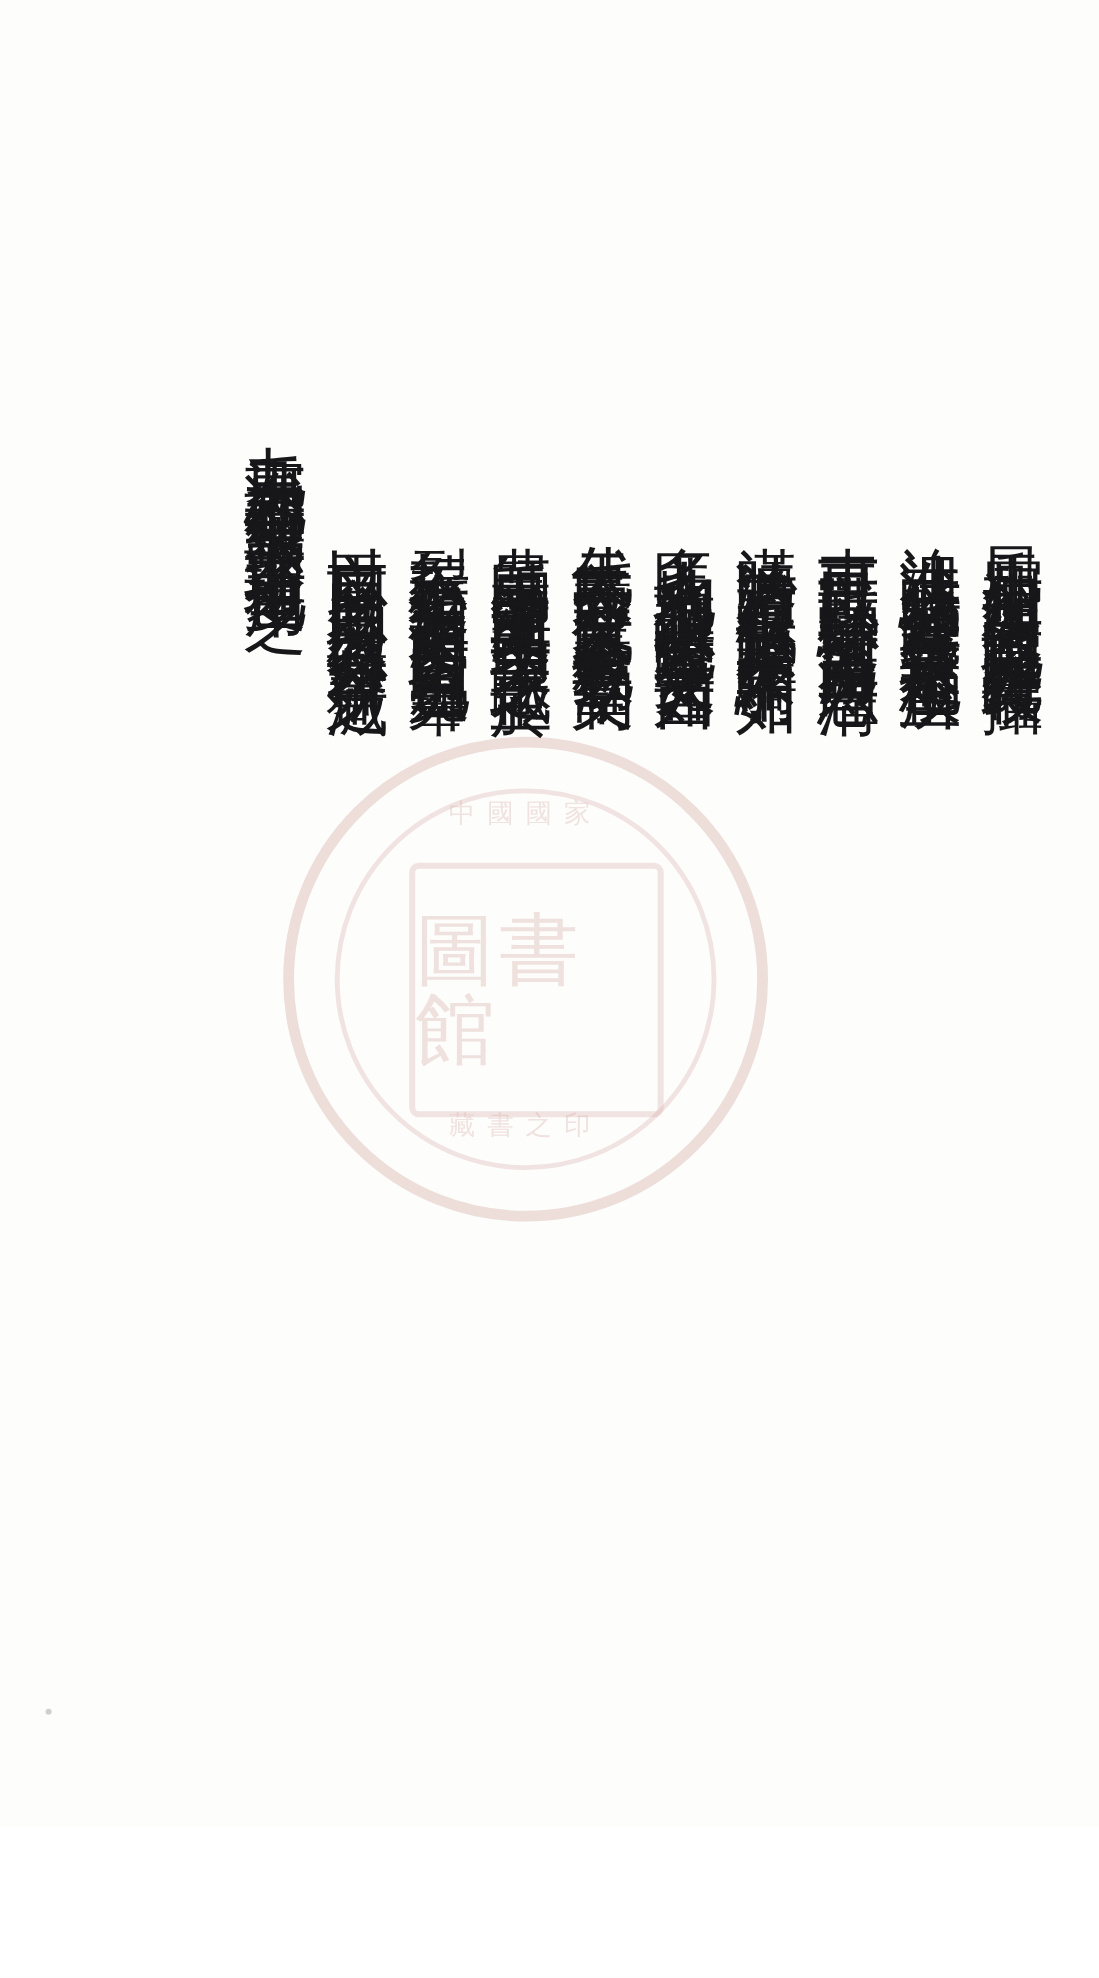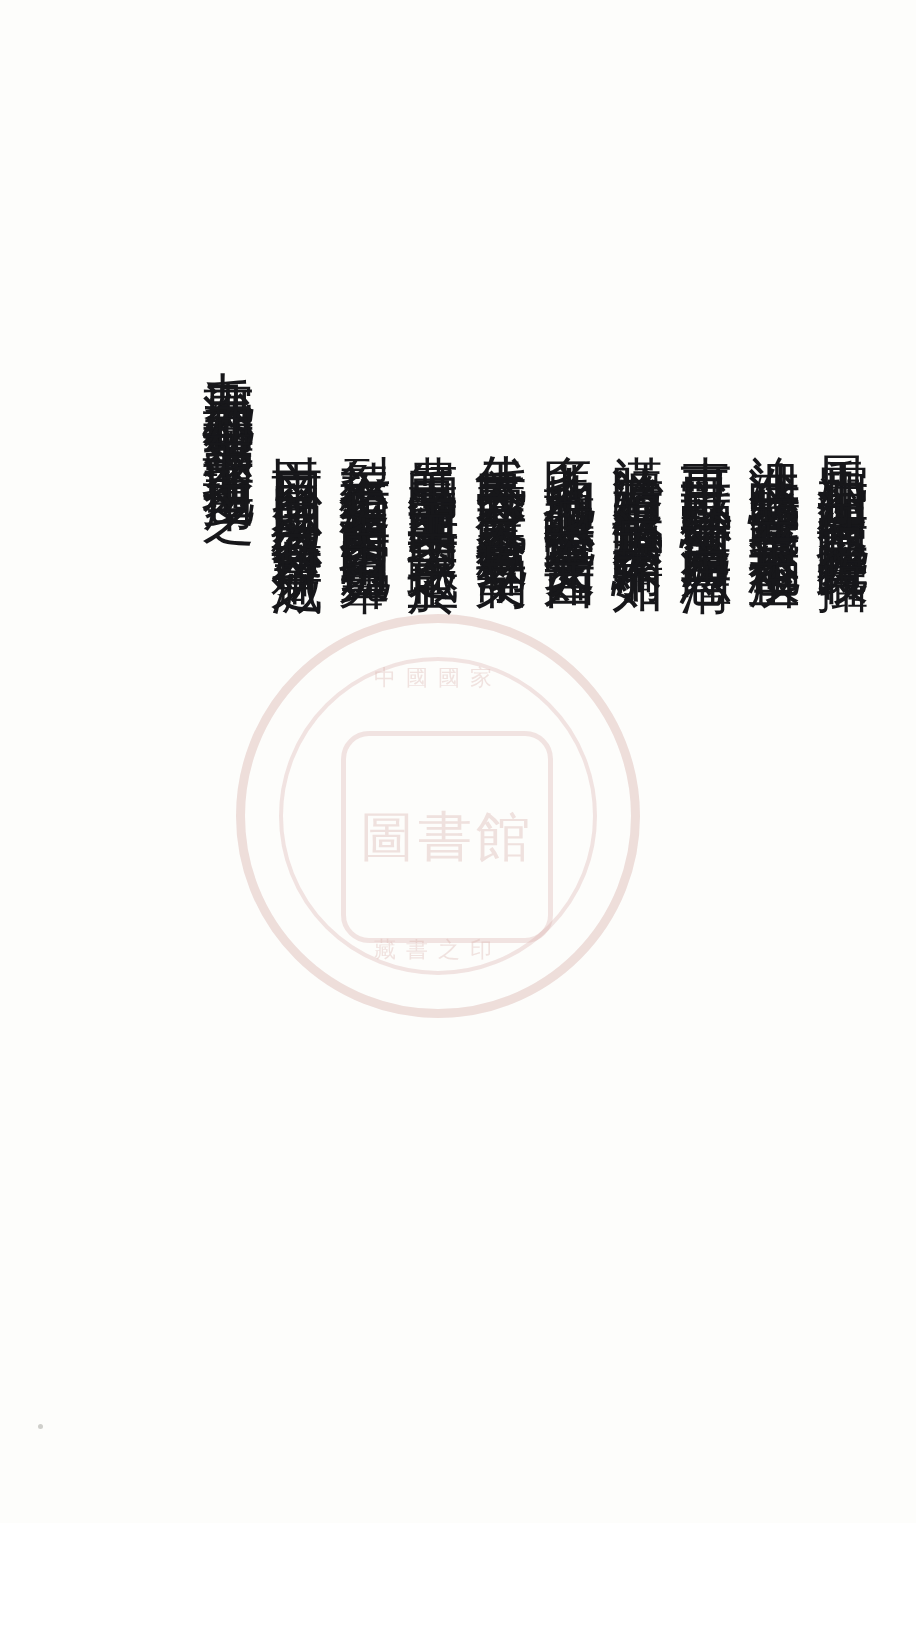--- a/index.html
+++ b/index.html
@@ -36,45 +36,44 @@
     bottom: 34px;
     border-radius: 50%;
     border: 4px solid rgba(214, 170, 165, 0.30);
   }
   #seal-inner {
     position: absolute;
     left: 96px;
     top: 96px;
     width: 212px;
     height: 212px;
-    border-radius: 28px;
+    border-radius: 8px;
     border: 5px solid rgba(214, 170, 165, 0.30);
     box-sizing: border-box;
     display: flex;
     align-items: center;
     justify-content: center;
     font-family: "DejaVu Serif", serif;
-    font-size: 54px;
+    font-size: 66px;
     color: rgba(214, 170, 165, 0.33);
     letter-spacing: 4px;
     line-height: 1;
-    margin-top: 12px;
   }
   #seal-top-text, #seal-bottom-text {
     position: absolute;
     left: 0;
     width: 100%;
     text-align: center;
     font-family: "DejaVu Serif", serif;
     color: rgba(214, 170, 165, 0.32);
     font-size: 22px;
     letter-spacing: 10px;
   }
   #seal-top-text { top: 40px; }
-  #seal-bottom-text { bottom: 44px; }
+  #seal-bottom-text { bottom: 56px; }
 
   
   #text-block {
     position: absolute;
     right: 44px;
     top: 330px;
     display: flex;
     flex-direction: row;
     align-items: flex-start;
     height: 1250px;

